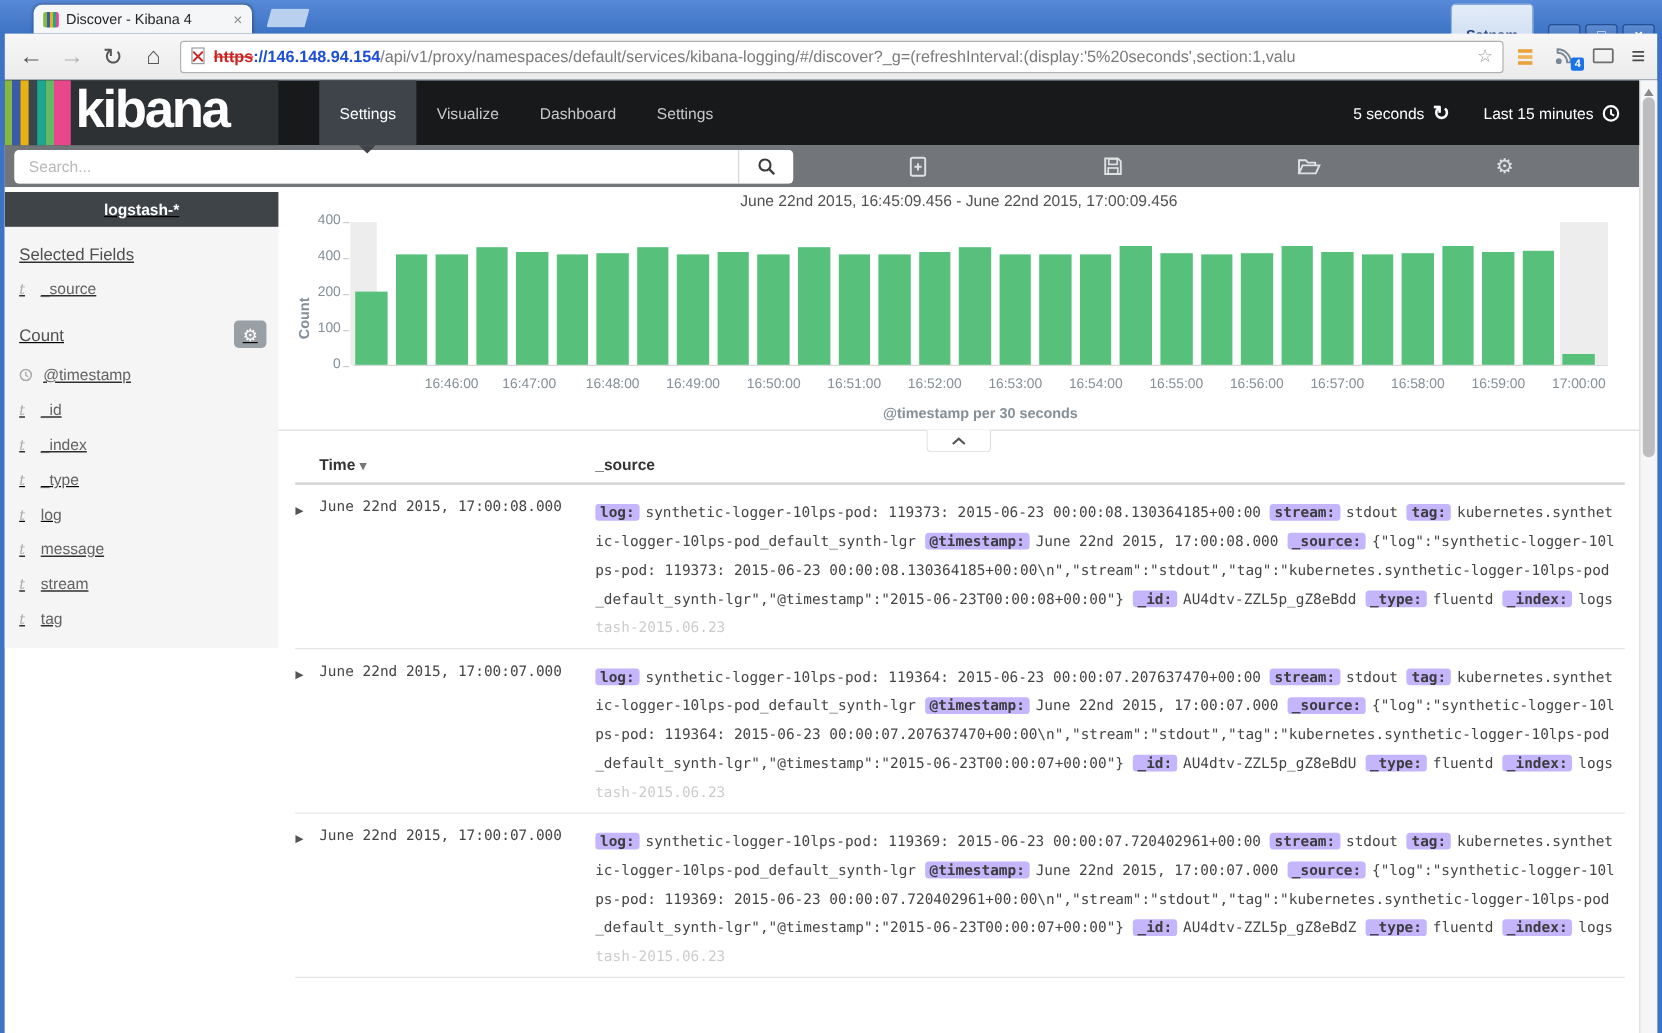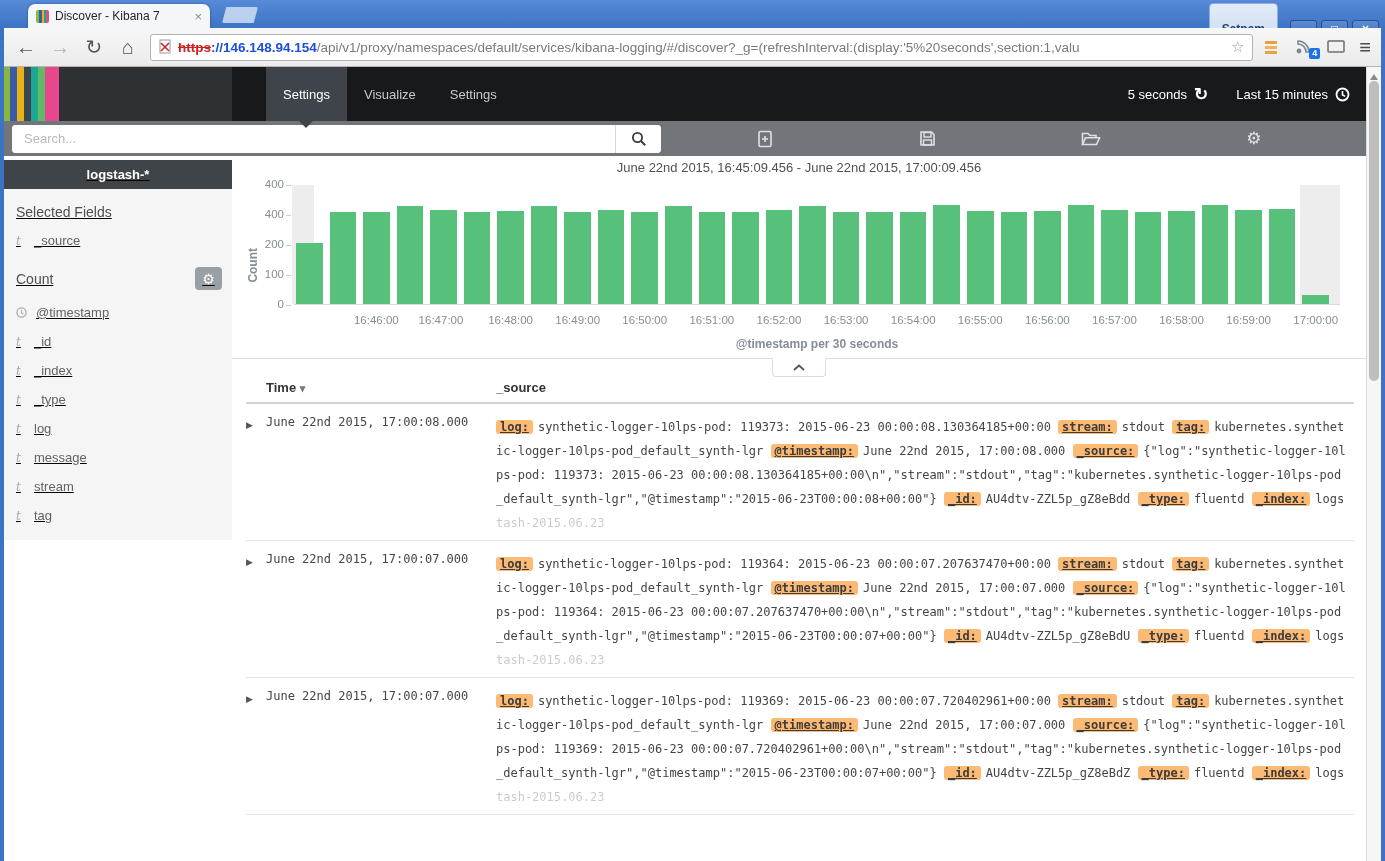--- a/index.html
+++ b/index.html
@@ -123,35 +123,35 @@
   .thead { display:flex; border-bottom:2px solid #d4d4d4; padding-bottom:7px;
     font-weight:bold; font-size:13px; color:#333; }
   .thead .h-time { width:230px; margin-left:20px; }
   .sort-caret { color:#777; font-size:11px; }
   .drow { display:flex; padding-top:11px; height:137px; overflow:hidden; border-bottom:1px solid #e4e4e4; }
   .expand-caret { width:20px; color:#555; font-size:9px; padding-top:5px; }
   .d-time { width:230px; font-family:"DejaVu Sans Mono",monospace; font-size:12px; color:#454545; }
   .d-src { flex:1; font-family:"DejaVu Sans Mono",monospace; font-size:12px; color:#454545;
     line-height:24px; word-break:break-all; position:relative; max-height:121px;
     overflow:hidden; padding-right:8px; }
-  .badge { background:#fdba74; font-weight:bold; color:#3c3c3c; padding:0 4px;
-    border-radius:3px; margin-right:5px;text-decoration:underline; }
+  .badge { background:#c4b5fd; font-weight:bold; color:#3c3c3c; padding:0 4px;
+    border-radius:3px; margin-right:5px; }
   .src-fade { position:absolute; left:0; right:0; bottom:0; height:26px;
     background:rgba(255,255,255,.72); }
   svg { display:block; }
 </style>
 </head>
 <body>
 
 <div class="window">
 
   <div class="titlebar">
     <div class="tab">
       <span class="favicon"></span>
-      <span class="tab-title">Discover - Kibana 7</span>
+      <span class="tab-title">Discover - Kibana 4</span>
       <span class="tab-close">×</span>
     </div>
     <div class="newtab-stub"></div>
     <div class="win-controls">
       <span class="profile-btn">Satnam</span>
       <span class="win-btn">–</span>
       <span class="win-btn">□</span>
       <span class="win-btn">×</span>
     </div>
   </div>
@@ -198,24 +198,26 @@
         <div class="klogo">
           <span class="stripes" id="logo-stripes">
               <i style="background: rgb(134, 185, 68); width: 6px;"></i>
               <i style="background: rgb(58, 92, 168); width: 7px;"></i>
               <i style="background: rgb(232, 178, 23); width: 7px;"></i>
               <i style="background: rgb(59, 69, 76); width: 7px;"></i>
               <i style="background: rgb(27, 168, 147); width: 7px;"></i>
               <i style="background: rgb(98, 186, 105); width: 7px;"></i>
               <i style="background: rgb(232, 71, 139); width: 14px;"></i>
             </span>
+          <span class="kbrand">kibana</span>
         </div>
         <div class="knav" id="knav">
             <div class="knav-item active">Settings</div>
             <div class="knav-item">Visualize</div>
+            <div class="knav-item">Dashboard</div>
             <div class="knav-item">Settings</div>
           </div>
         <div class="ktime">
           <span class="item">
             <span>5 seconds</span>
             <span class="refresh-glyph">↻</span>
           </span>
           <span class="item">
             <span>Last 15 minutes</span>
             <svg width="15" height="15" viewBox="0 0 15 15">

